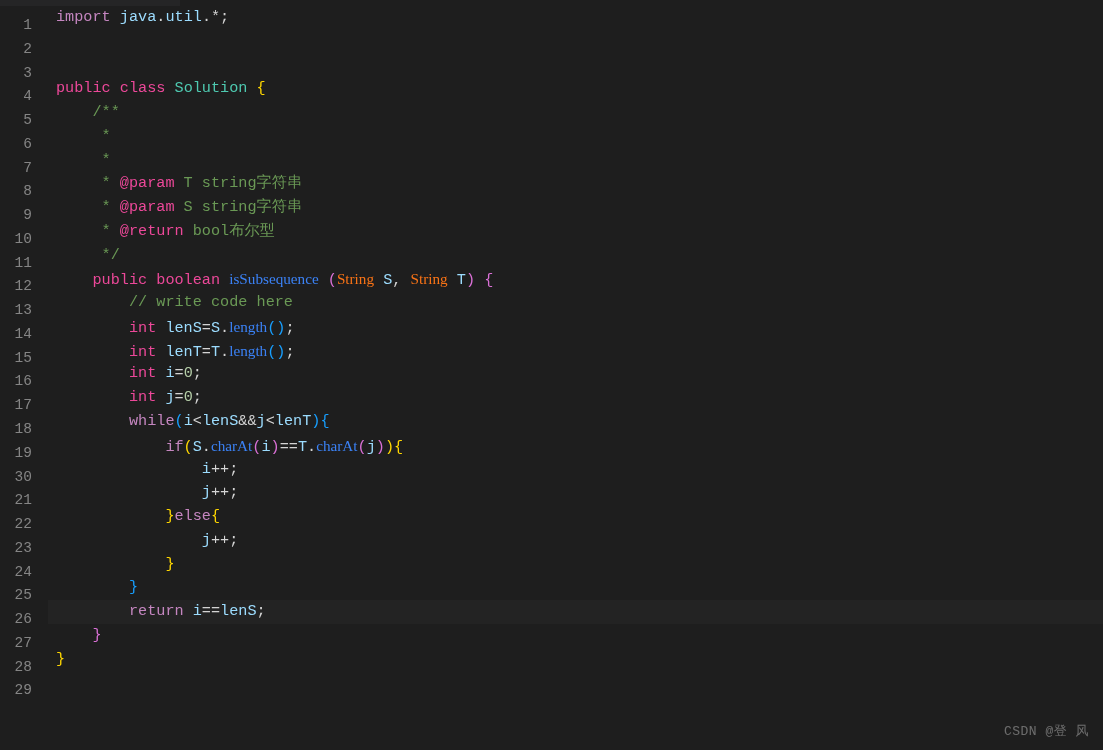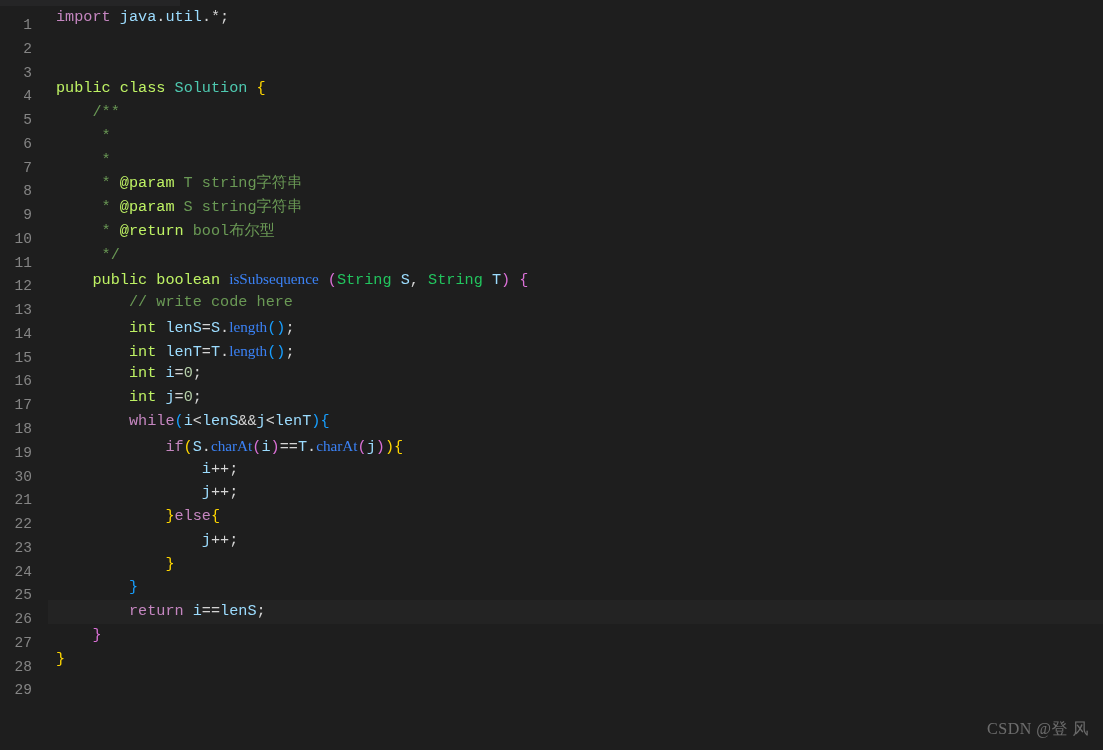--- a/index.html
+++ b/index.html
@@ -44,40 +44,40 @@
     height: 23.78px;
     line-height: 23.78px;
     white-space: pre;
     padding-left: 8px;
     position: relative;
   }
   .line.hl {
     background: rgba(255,255,255,0.025);
   }
   
-  .k   { color: #bef264; }          
+  .k   { color: #ec4899; }          
   .kr  { color: #c586c0; }          
-  .ty  { color: #22c55e; }          
+  .ty  { color: #f97316; font-family: Liberation Serif, serif; }          
   .cl  { color: #4ec9b0; }          
   .fn  { color: #3b82f6; font-family: Liberation Serif, serif; }          
   .va  { color: #9cdcfe; }          
   .cm  { color: #6a9955; }          
   .nu  { color: #b5cea8; }          
   .op  { color: #d4d4d4; }          
   .br  { color: #ffd700; }          
   .br2 { color: #da70d6; }          
   .br3 { color: #179fff; }          
   .pn  { color: #d4d4d4; }
   .watermark {
     position: absolute;
     right: 14px;
     bottom: 10px;
     color: rgba(255,255,255,0.35);
-    font-family: Liberation Serif, serif;
-    font-size: 16px;
+    font-family: Liberation Mono, monospace;
+    font-size: 13px;
     letter-spacing: 0.5px;
   }
   .tab-hint {
     position: absolute;
     top: -3px;
     left: 0;
     height: 10px;
     width: 180px;
     background: #252526;
     border-bottom: 1px solid #1e1e1e;

